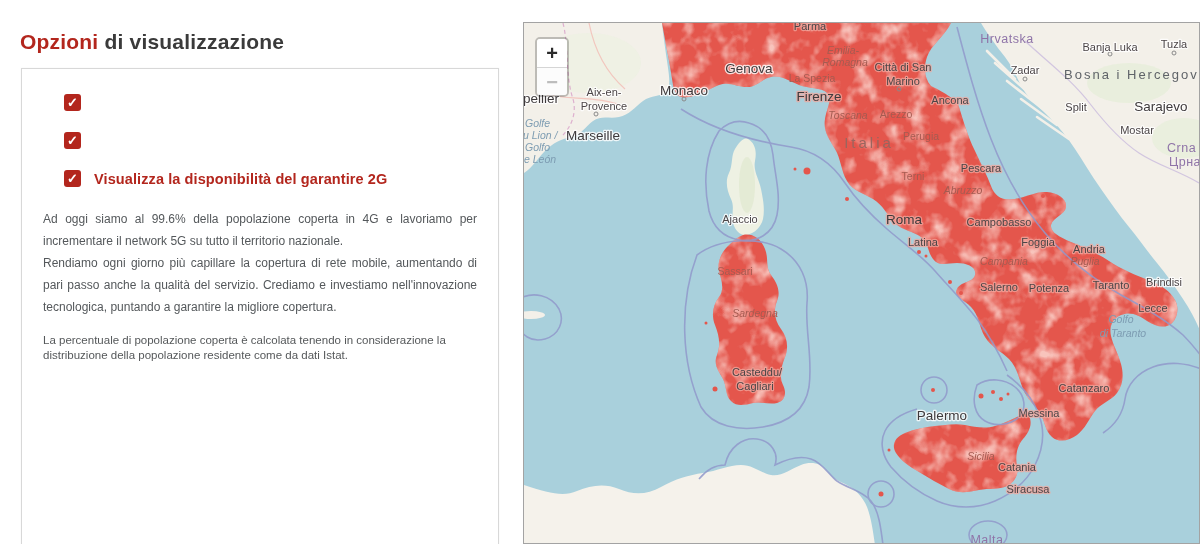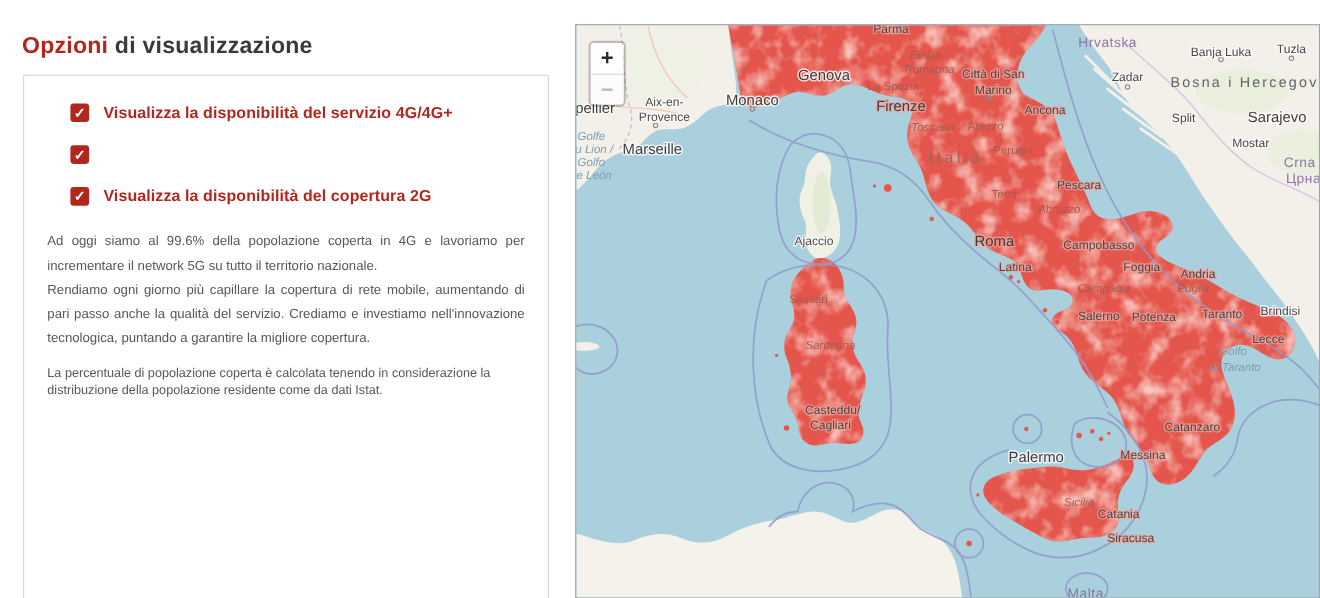--- a/index.html
+++ b/index.html
@@ -74,28 +74,27 @@
 </style>
 </head>
 <body>
 
 <h1 class="page-title"><span class="hl">Opzioni</span><span class="rest"> di visualizzazione</span></h1>
 
 <div class="options-box">
   <div id="checkbox-list">
       <div class="cb-row">
         <span class="cb-box">✓</span>
-        <span class="cb-label">Visualizza la disponibilità del servizio 4G/4G+</span>
       </div>
       <div class="cb-row">
         <span class="cb-box">✓</span>
       </div>
       <div class="cb-row">
         <span class="cb-box">✓</span>
-        <span class="cb-label">Visualizza la disponibilità del copertura 2G</span>
+        <span class="cb-label">Visualizza la disponibilità del garantire 2G</span>
       </div>
     </div>
   <div class="desc">
     <p>Ad oggi siamo al 99.6% della popolazione coperta in 4G e lavoriamo per incrementare il network 5G su tutto il territorio nazionale.</p>
     <p>Rendiamo ogni giorno più capillare la copertura di rete mobile, aumentando di pari passo anche la qualità del servizio. Crediamo e investiamo nell'innovazione tecnologica, puntando a garantire la migliore copertura.</p>
   </div>
   <div class="footnote">La percentuale di popolazione coperta è calcolata tenendo in considerazione la distribuzione della popolazione residente come da dati Istat.</div>
 </div>
 
 <div class="map">

